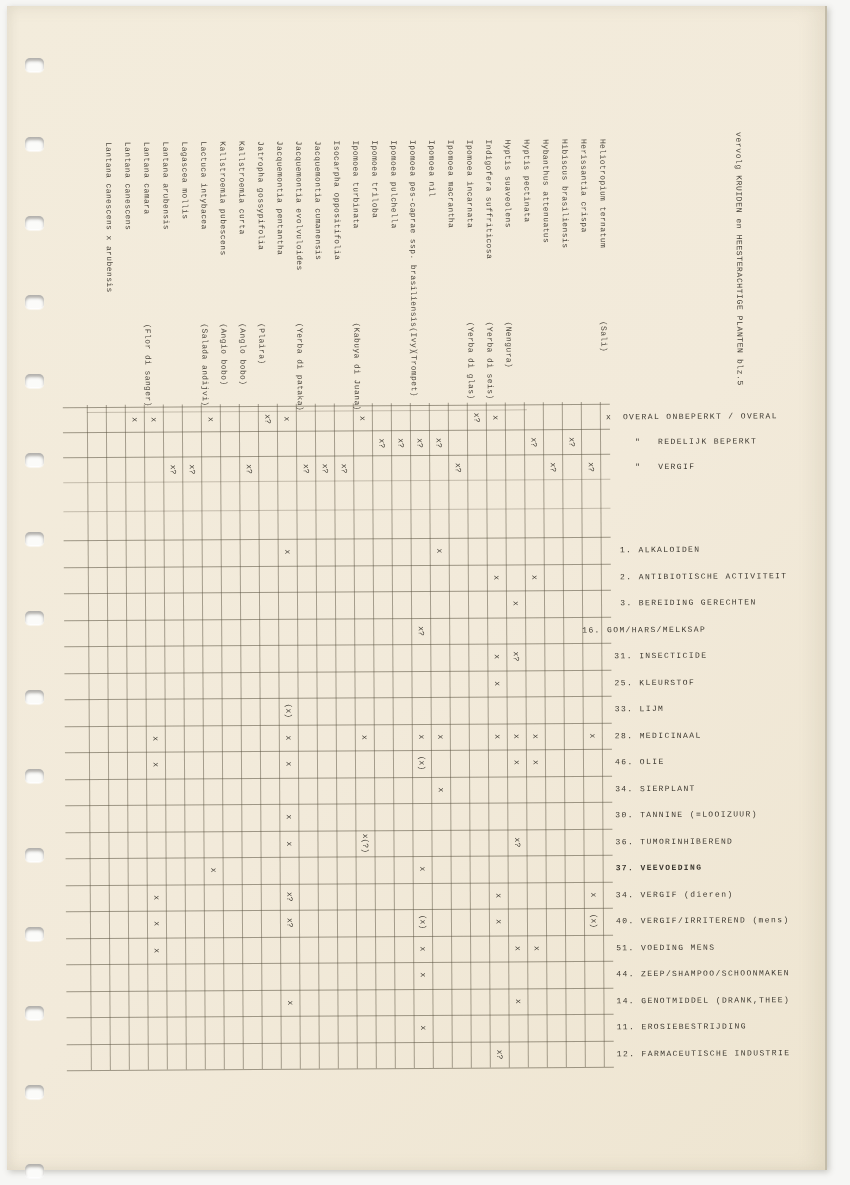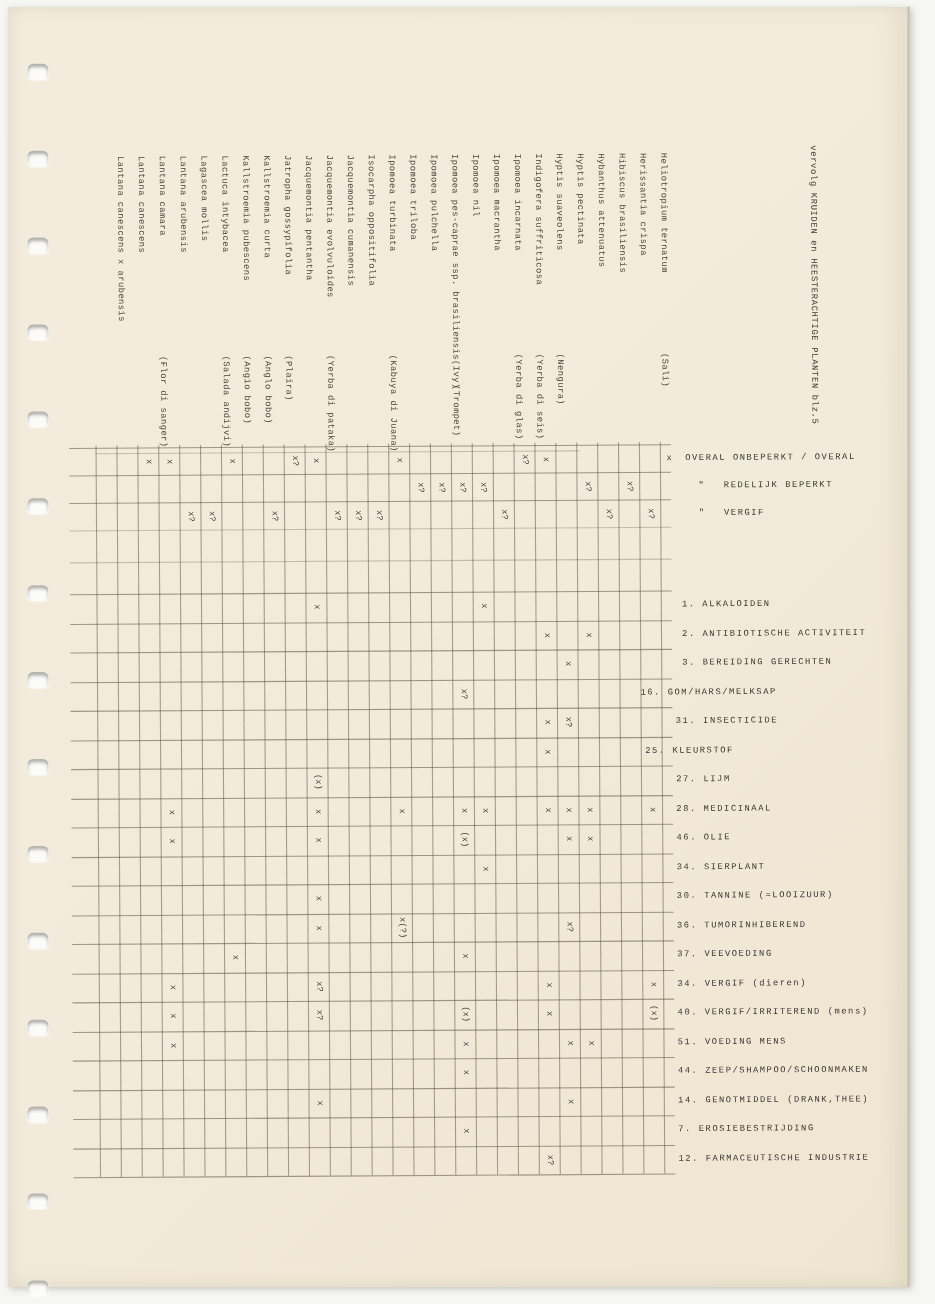--- a/index.html
+++ b/index.html
@@ -175,34 +175,34 @@
       <div class="rowlabel" style="left: 624px; top: 417.5px;">OVERAL ONBEPERKT / OVERAL</div>
       <div class="legendsym" style="left: 636px; top: 442.5px;">"</div>
       <div class="rowlabel" style="left: 659px; top: 442.5px;">REDELIJK BEPERKT</div>
       <div class="legendsym" style="left: 636px; top: 467.5px;">"</div>
       <div class="rowlabel" style="left: 659px; top: 467.5px;">VERGIF</div>
       <div class="rowlabel" style="left: 614px; top: 551px;"> 1. ALKALOIDEN</div>
       <div class="rowlabel" style="left: 614px; top: 577.75px;"> 2. ANTIBIOTISCHE ACTIVITEIT</div>
       <div class="rowlabel" style="left: 614px; top: 604.25px;"> 3. BEREIDING GERECHTEN</div>
       <div class="rowlabel" style="left: 582px; top: 630.75px;">16. GOM/HARS/MELKSAP</div>
       <div class="rowlabel" style="left: 614px; top: 657.25px;">31. INSECTICIDE</div>
-      <div class="rowlabel" style="left: 586px; top: 683.75px;">25. KLEURSTOF</div>
-      <div class="rowlabel" style="left: 614px; top: 710.25px;">27. LIJM</div>
+      <div class="rowlabel" style="left: 614px; top: 683.75px;">25. KLEURSTOF</div>
+      <div class="rowlabel" style="left: 614px; top: 710.25px;">33. LIJM</div>
       <div class="rowlabel" style="left: 614px; top: 736.75px;">28. MEDICINAAL</div>
       <div class="rowlabel" style="left: 614px; top: 763.25px;">46. OLIE</div>
       <div class="rowlabel" style="left: 614px; top: 789.75px;">34. SIERPLANT</div>
       <div class="rowlabel" style="left: 614px; top: 816.25px;">30. TANNINE (=LOOIZUUR)</div>
       <div class="rowlabel" style="left: 614px; top: 842.75px;">36. TUMORINHIBEREND</div>
-      <div class="rowlabel" style="left: 614px; top: 869.25px;">37. VEEVOEDING</div>
+      <div class="rowlabel" style="left: 614px; top: 869.25px; font-weight: bold;">37. VEEVOEDING</div>
       <div class="rowlabel" style="left: 614px; top: 895.75px;">34. VERGIF (dieren)</div>
       <div class="rowlabel" style="left: 614px; top: 922.25px;">40. VERGIF/IRRITEREND (mens)</div>
       <div class="rowlabel" style="left: 614px; top: 948.75px;">51. VOEDING MENS</div>
       <div class="rowlabel" style="left: 614px; top: 975.25px;">44. ZEEP/SHAMPOO/SCHOONMAKEN</div>
       <div class="rowlabel" style="left: 614px; top: 1001.75px;">14. GENOTMIDDEL (DRANK,THEE)</div>
-      <div class="rowlabel" style="left: 614px; top: 1028.25px;">7. EROSIEBESTRIJDING</div>
+      <div class="rowlabel" style="left: 614px; top: 1028.25px;">11. EROSIEBESTRIJDING</div>
       <div class="rowlabel" style="left: 614px; top: 1054.75px;">12. FARMACEUTISCHE INDUSTRIE</div>
     </div>
   <div id="marks">
       <div class="mark" style="left: 135.5px; top: 417.5px;">x</div>
       <div class="mark" style="left: 154.5px; top: 417.5px;">x</div>
       <div class="mark" style="left: 211.5px; top: 417.5px;">x</div>
       <div class="mark" style="left: 268.5px; top: 417.5px;">x?</div>
       <div class="mark" style="left: 287.5px; top: 417.5px;">x</div>
       <div class="mark" style="left: 363.5px; top: 417.5px;">x</div>
       <div class="mark" style="left: 477.5px; top: 417.5px;">x?</div>

